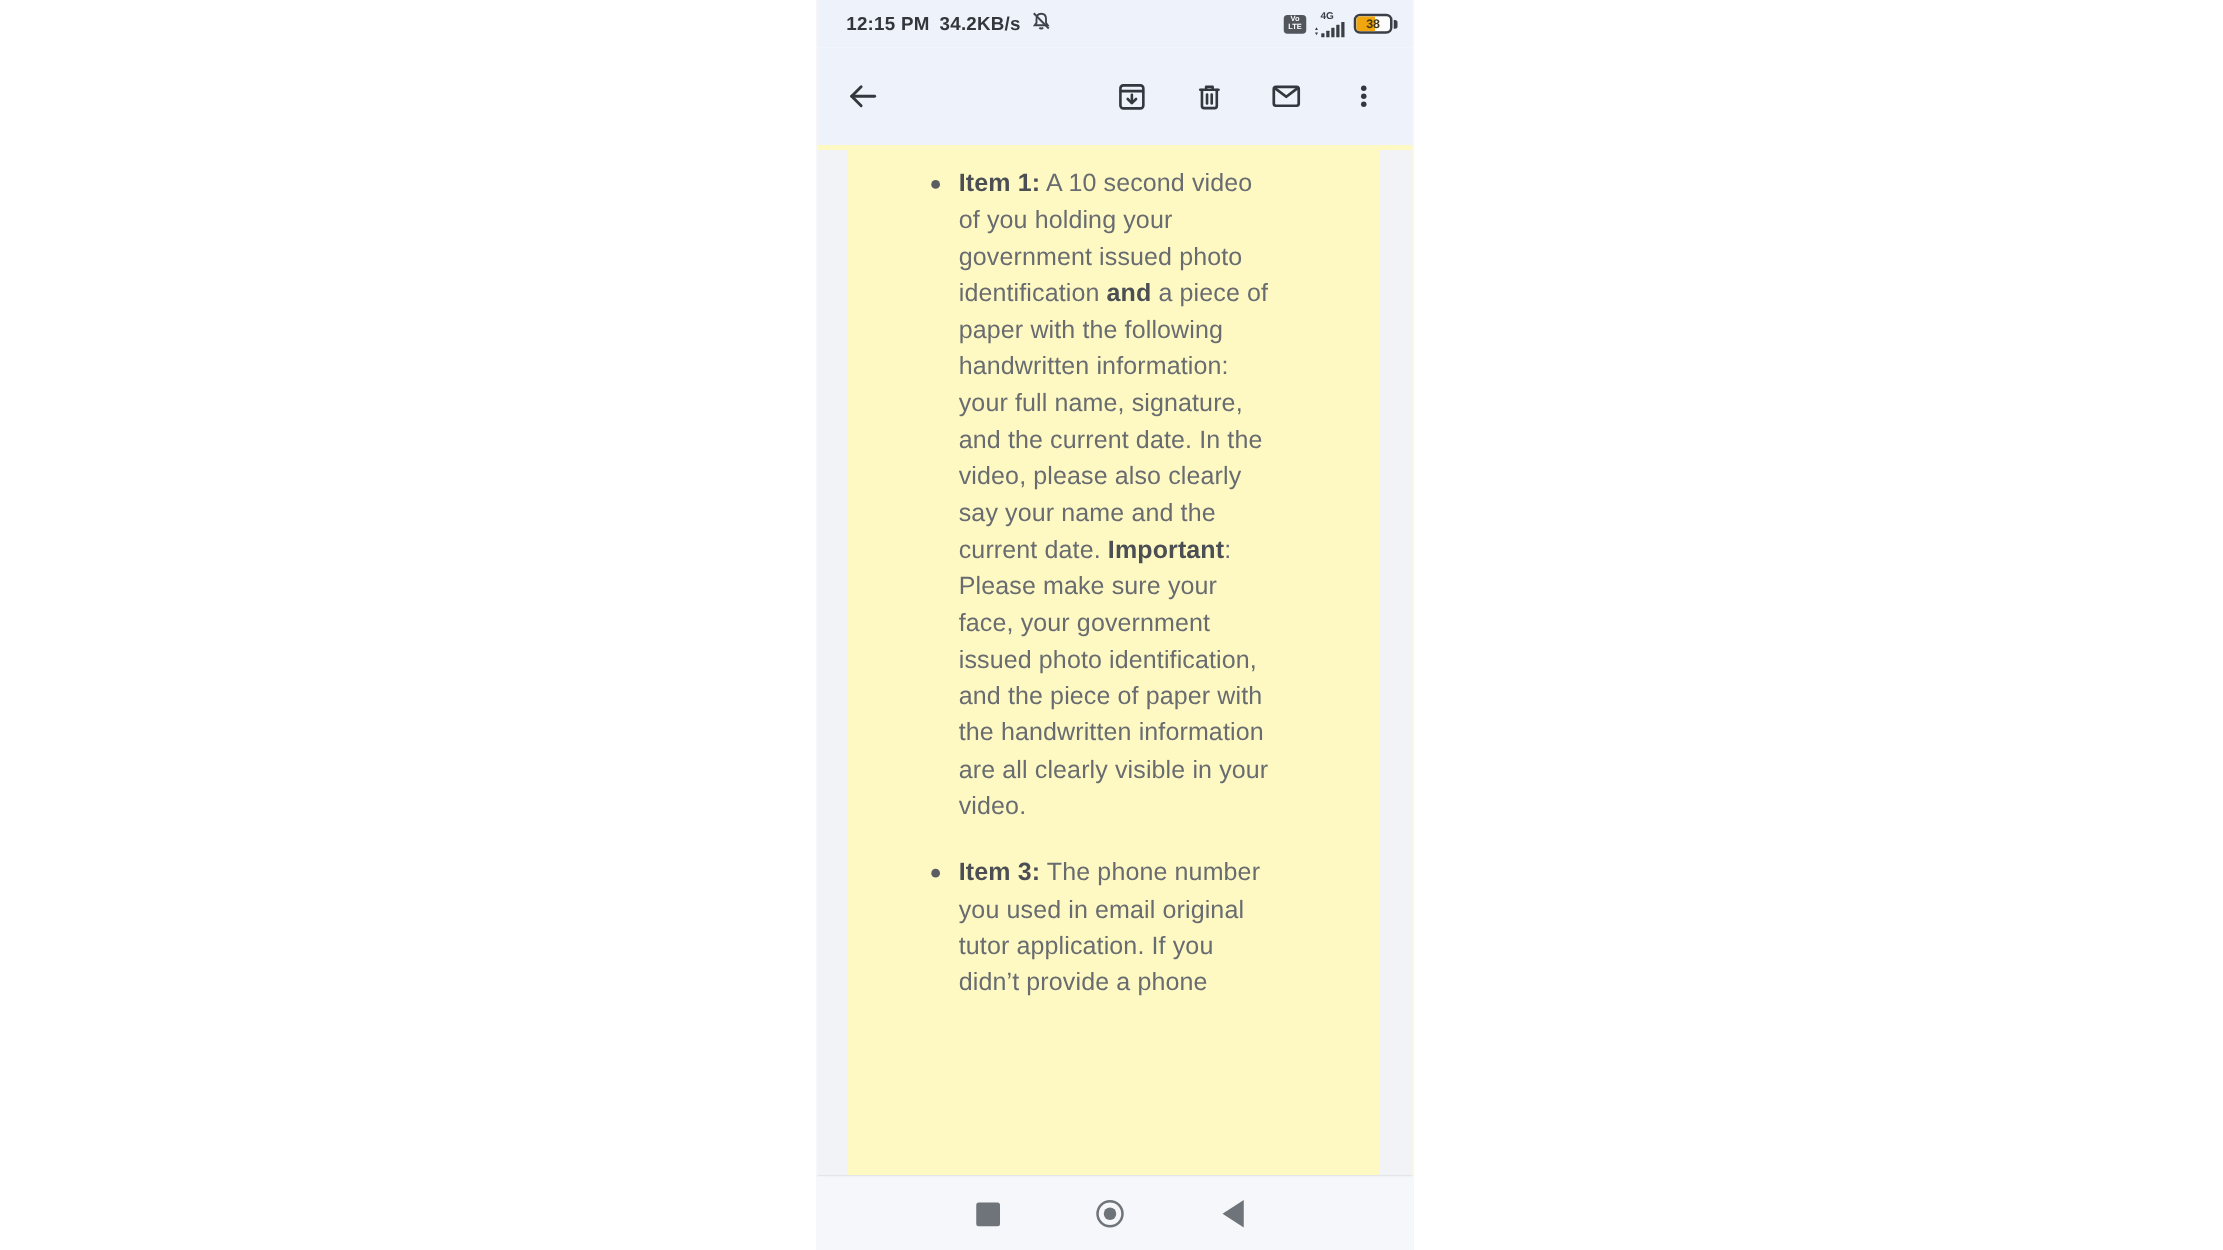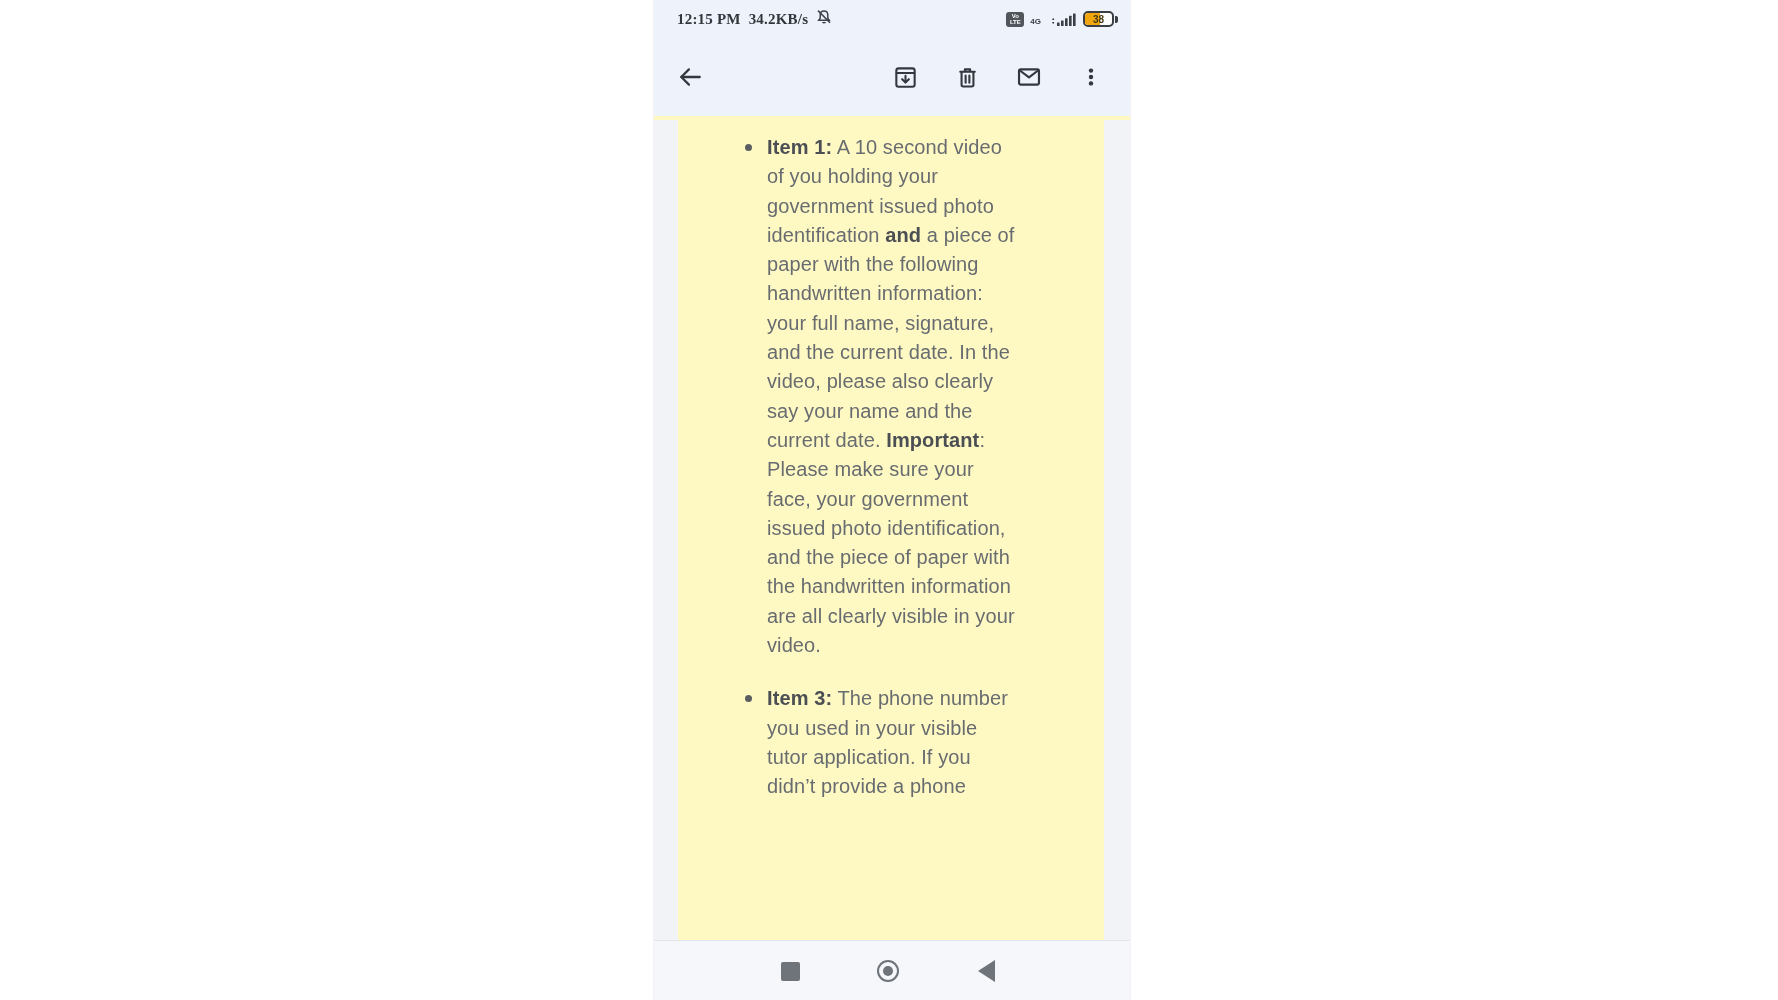--- a/index.html
+++ b/index.html
@@ -9,29 +9,29 @@
   }
   .phone{
     position:absolute;left:654px;top:0;width:476px;height:1000px;
     background:#ffffff;box-shadow:0 0 0 1px rgba(0,0,0,0.05);
   }
   
   .status-bar{
     height:38px;background:#edf2fb;display:flex;align-items:center;
     justify-content:space-between;padding:0 12px 0 23px;box-sizing:border-box;
   }
-  .sb-left{display:flex;align-items:center;gap:8px;font-family:Liberation Serif, serif;}
+  .sb-left{display:flex;align-items:center;gap:8px;}
   .sb-time,.sb-speed{font-size:15px;font-weight:700;color:#33373c;letter-spacing:.2px;}
   .sb-right{display:flex;align-items:center;gap:6px;}
   .volte-badge{
     width:18px;height:15px;background:#51565c;border-radius:3px;color:#fff;
     display:flex;flex-direction:column;align-items:center;justify-content:center;
     font-size:6px;font-weight:700;line-height:6px;
   }
-  .sig-wrap{display:flex;flex-direction:row;align-items:flex-end;line-height:8px;}
+  .sig-wrap{display:flex;flex-direction:column;align-items:flex-end;line-height:8px;}
   .sig-4g{font-size:8px;font-weight:700;color:#3a3f45;margin-right:10px;}
   .battery{
     position:relative;width:31px;height:16px;border:2px solid #3a3f45;border-radius:5px;
     box-sizing:border-box;display:flex;align-items:center;background:#fdfdfd;overflow:hidden;
   }
   .battery-fill{position:absolute;left:0;top:0;bottom:0;background:#f2a60e;}
   .battery-text{position:relative;width:100%;text-align:center;font-size:10px;font-weight:700;color:#433a14;}
   .battery-nub{width:3px;height:7px;background:#3a3f45;border-radius:0 2px 2px 0;margin-left:1px;}
   
   .toolbar{
@@ -158,21 +158,21 @@
         </svg>
       </span>
     </div>
   </div>
 
   <div class="content">
     <div class="gutter-left"></div>
     <div class="gutter-right"></div>
     <ul class="email-list">
         <li class="email-li"><b>Item 1:</b><span> A 10 second video of you holding your government issued photo identification </span><b>and</b><span> a piece of paper with the following handwritten information: your full name, signature, and the current date. In the video, please also clearly say your name and the current date. </span><b>Important</b><span>: Please make sure your face, your government issued photo identification, and the piece of paper with the handwritten information are all clearly visible in your video.</span></li>
-        <li class="email-li"><b>Item 3:</b><span> The phone number you used in your visible tutor application. If you didn’t provide a phone</span></li>
+        <li class="email-li"><b>Item 3:</b><span> The phone number you used in email original tutor application. If you didn’t provide a phone</span></li>
       </ul>
   </div>
 
   <div class="nav-bar">
     <span class="nav-btn nav-recents">
         <span class="sq-icon"></span>
       </span>
     <span class="nav-btn nav-home">
       <span class="circ-icon">
           <span class="circ-inner"></span>

